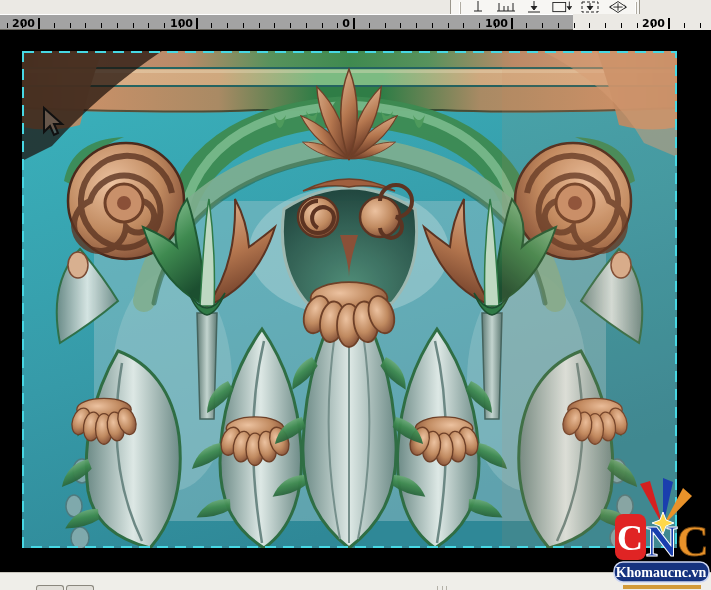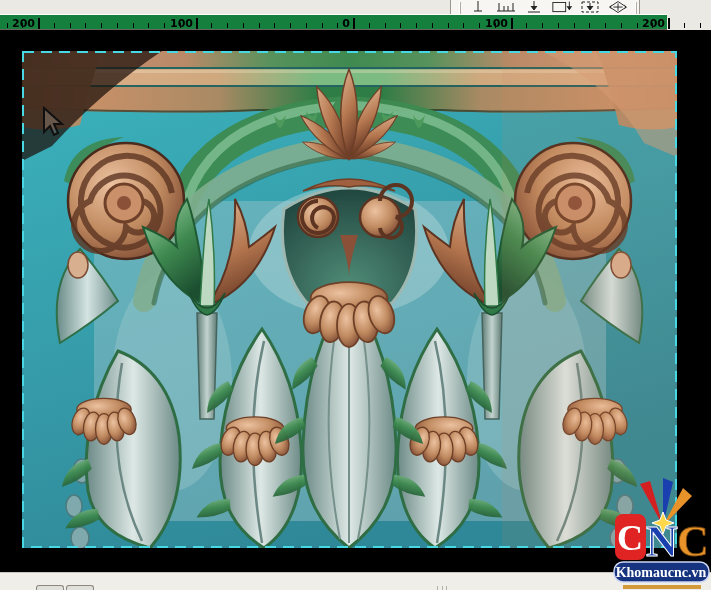--- a/index.html
+++ b/index.html
@@ -5,21 +5,21 @@
   html,body{margin:0;padding:0;}
   body{width:711px;height:590px;position:relative;overflow:hidden;
        font-family:"Liberation Sans",sans-serif;background:#ebe9e4;}
   
   .toolbar-row{position:absolute;left:0;top:0;width:711px;height:14px;background:#ebe9e4;}
   .toolbar-panel{position:absolute;left:450px;top:0;width:190px;height:14px;background:#f7f6f3;
                  border-left:1px solid #9a968c;border-right:1px solid #9a968c;display:flex;
                  align-items:flex-end;gap:6px;padding:0 8px;box-sizing:border-box;}
   .tb-icon{width:22px;height:13px;display:flex;align-items:flex-end;justify-content:center;}
   .tb-sep{width:3px;height:12px;border-left:1px solid #fff;border-right:1px solid #b0aca2;}
-  .ruler{position:absolute;left:0;top:14px;width:667px;height:16px;background:#15803d;
+  .ruler{position:absolute;left:0;top:14px;width:573px;height:16px;background:#a3a3a3;
          border-top:1px solid #ffffff;border-bottom:1px solid #6a675f;box-sizing:border-box;}
   .tick{position:absolute;background:#000;width:1px;}
   .tick.minor{height:5px;top:8px;}
   .tick.major{height:11px;top:3px;width:2px;}
   .tick-label{position:absolute;top:2px;font:bold 11px "DejaVu Sans",sans-serif;color:#000;
               transform:translateX(-100%);letter-spacing:0px;}
   
   .frame{position:absolute;left:0;top:30px;width:711px;height:542px;background:#000;}
   .viewport-svg{position:absolute;left:22px;top:51px;}
   

